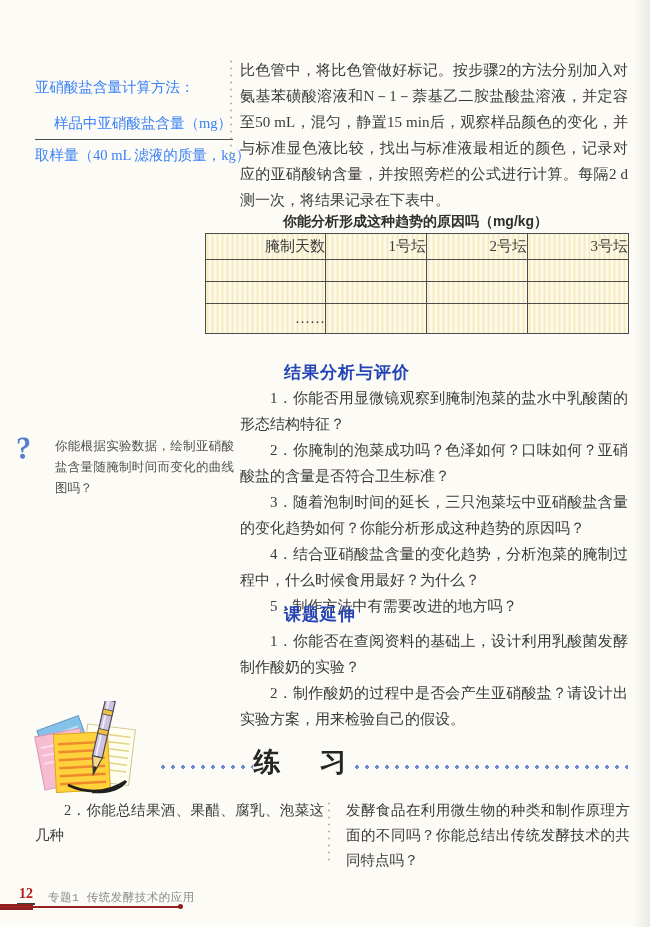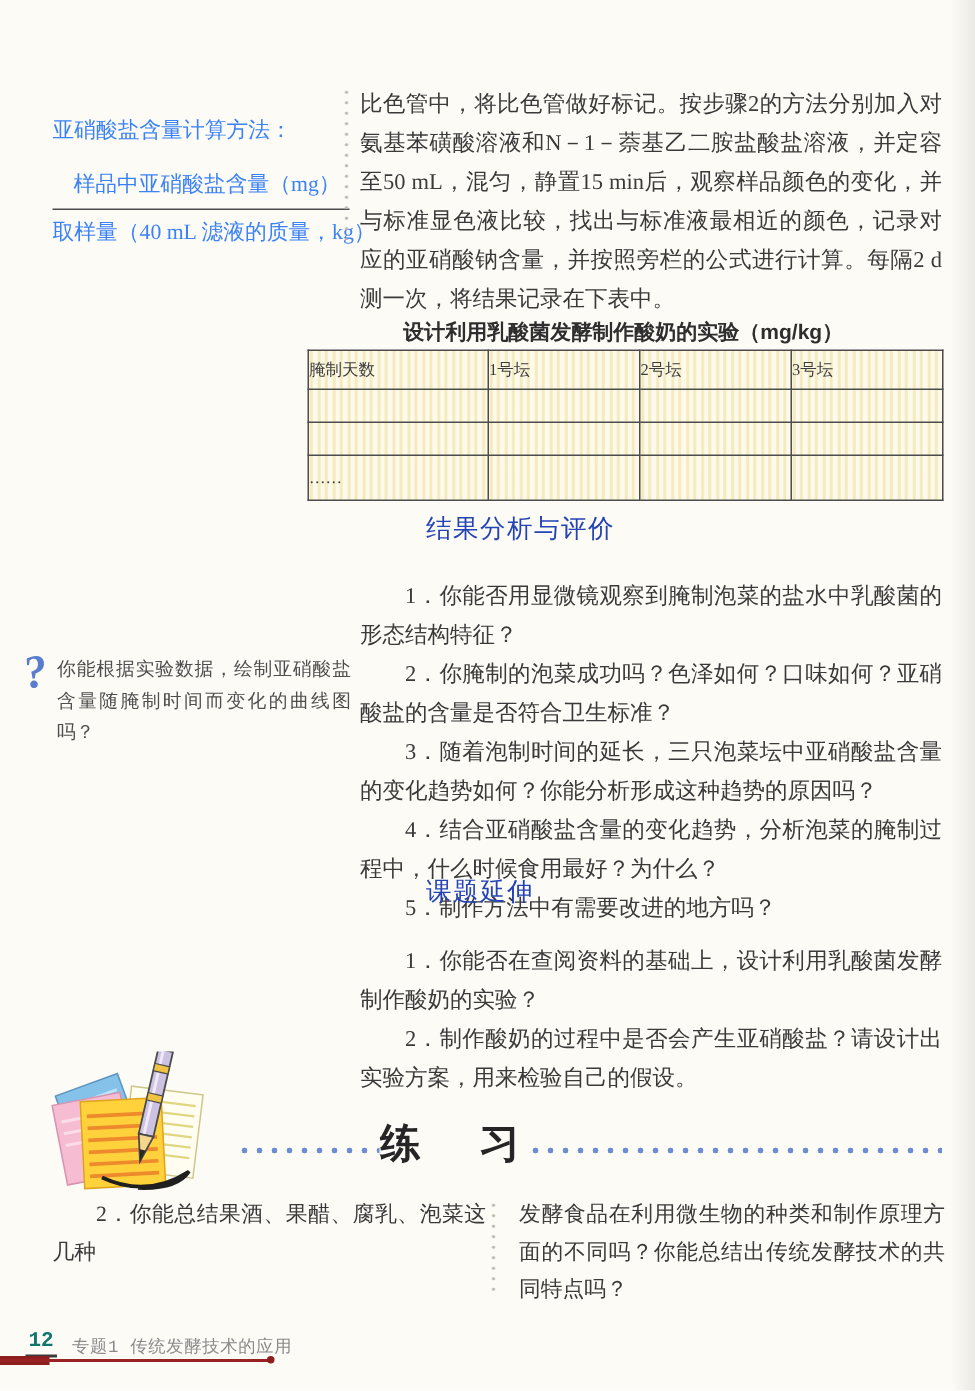--- a/index.html
+++ b/index.html
@@ -12,56 +12,56 @@
   .page::after{
     content:"";position:absolute;top:0;right:0;width:16px;height:100%;
     background:linear-gradient(to right,rgba(0,0,0,0),rgba(0,0,0,0.07));
     pointer-events:none;
   }
   .abs{position:absolute;}
 
   
   .formula{left:35px;top:76px;width:202px;font-size:14.5px;line-height:22px;color:#3b82f6;}
   .formula .f-title{margin-bottom:14px;}
-  .formula .f-num{padding-left:14px;}
+  .formula .f-num{padding-left:14px;text-align:center;}
   .formula .f-line{border-top:1.3px solid #4a4a4a;width:198px;margin:5px 0 4px 0;}
   .f-den{white-space:nowrap;}
 
   
   .vdots{width:4px;background-image:radial-gradient(circle,#b7b2a4 0.9px,rgba(0,0,0,0) 1.2px);
          background-size:4px 7px;background-repeat:repeat-y;}
 
   
   .margin-q{left:16px;top:436px;width:218px;}
   .qmark{position:absolute;left:0;top:-6px;font-size:31px;font-style:italic;font-weight:bold;
          color:#5a7ccc;transform:rotate(-10deg);font-family:"Liberation Serif",serif;}
-  .margin-q .q-text{margin-left:22px;font-size:12.5px;line-height:21px;color:#4e4e4e;text-align:justify;}
+  .margin-q .q-text{margin-left:39px;font-size:12.5px;line-height:21px;color:#4e4e4e;text-align:justify;}
 
   
   .main-par{left:240px;top:57px;width:388px;font-size:15px;line-height:26px;text-align:justify;}
 
   .tbl-title{left:205px;top:213px;width:421px;text-align:center;
              font-family:"Liberation Sans","DejaVu Sans",sans-serif;
              font-weight:bold;font-size:14px;color:#2e2e2e;}
   .nitrite-table{left:205px;top:233px;}
   .nitrite-table table{border-collapse:collapse;table-layout:fixed;}
   .nitrite-table td,.nitrite-table th{
-    border:1px solid #4c4c4c;font-weight:normal;font-size:11px;color:#3d3d3d;
+    border:1px solid #4c4c4c;font-weight:normal;font-size:15px;color:#3d3d3d;
     background-color:#fdfaec;
     background-image:repeating-linear-gradient(90deg,rgba(236,219,145,.5) 0px,rgba(236,219,145,.5) 2px,rgba(0,0,0,0) 2px,rgba(0,0,0,0) 5px);
-    text-align:left;padding:0;
+    text-align:right;padding:0;
   }
   .nitrite-table table{border:1.5px solid #3f3f3f;}
   .row-h{height:26px;}
   .row-1,.row-2{height:22px;}
   .row-3{height:30px;}
   .c1{width:119px;} .c2,.c3,.c4{width:100px;}
 
-  .blue-head{font-family:"Liberation Sans","DejaVu Sans",sans-serif;font-weight:normal;
-             font-size:17px;color:#2444b6;letter-spacing:1px;}
+  .blue-head{font-family:"Liberation Sans","DejaVu Sans",sans-serif;font-weight:bold;
+             font-size:17px;color:#2444b6;letter-spacing:1px;margin-top:20px;}
   .head-analysis{left:284px;top:341px;}
   .head-extend{left:284px;top:583px;}
 
   .qlist{width:388px;left:240px;margin-top:18px;}
   .qlist p{margin:0;text-indent:2em;font-size:15px;line-height:26px;text-align:justify;}
   .list-analysis{top:367px;}
   .list-extend{top:610px;}
 
   
   .practice-icon{left:28px;top:701px;}
@@ -72,22 +72,22 @@
   .practice-title{left:248px;top:744px;width:110px;text-align:center;
                   font-size:27px;font-weight:bold;color:#252525;letter-spacing:6px;}
 
   .pcol{top:798px;font-size:14.5px;line-height:25px;text-align:justify;}
   .pcol p{margin:0;text-indent:2em;}
   .pcol-left{left:35px;width:289px;}
   .pcol-right{left:346px;width:284px;}
   .pcol-right p{text-indent:0;}
 
   
-  .page-num{left:17px;top:886px;font-family:Liberation Mono, monospace;
-            font-weight:bold;font-size:14px;color:#0f766e;border-bottom:2px solid #3c3c3c;padding:0 2px 1px 2px;}
+  .page-num{left:17px;top:886px;font-family:Liberation Serif, serif;
+            font-weight:bold;font-size:14px;color:#b91c1c;border-bottom:2px solid #3c3c3c;padding:0 2px 1px 2px;}
   .footer-title{left:48px;top:890px;font-family:Liberation Mono, monospace;
                 font-size:11.5px;color:#8a8a8a;letter-spacing:0.5px;}
   .red-bar{left:0;top:904px;width:33px;height:6px;background:#8e1d1d;}
   .red-line{left:0;top:906px;width:180px;height:2px;background:#9b2222;}
   .red-dot{left:178px;top:904px;width:5px;height:5px;border-radius:50%;background:#8e1d1d;}
 </style>
 </head>
 <body>
 
 <div class="page">
@@ -101,21 +101,21 @@
 
   <div class="abs vdots" style="left:229px;top:58px;height:102px;"></div>
 
   <div class="abs margin-q">
     <span class="qmark">?</span>
     <div class="q-text">你能根据实验数据，绘制亚硝酸盐含量随腌制时间而变化的曲线图吗？</div>
   </div>
 
   <div class="abs main-par">比色管中，将比色管做好标记。按步骤2的方法分别加入对氨基苯磺酸溶液和N－1－萘基乙二胺盐酸盐溶液，并定容至50 mL，混匀，静置15 min后，观察样品颜色的变化，并与标准显色液比较，找出与标准液最相近的颜色，记录对应的亚硝酸钠含量，并按照旁栏的公式进行计算。每隔2 d测一次，将结果记录在下表中。</div>
 
-  <div class="abs tbl-title">设计利用乳酸菌发酵制作酸奶的实验（mg/kg）</div>
+  <div class="abs tbl-title">你能分析形成这种趋势的原因吗（mg/kg）</div>
 
   <div class="abs nitrite-table">
     <table>
       <tbody>
           <tr class="row-h">
         <th class="c1">腌制天数</th>
         <th class="c2">1号坛</th>
         <th class="c3">2号坛</th>
         <th class="c4">3号坛</th>
       </tr>

